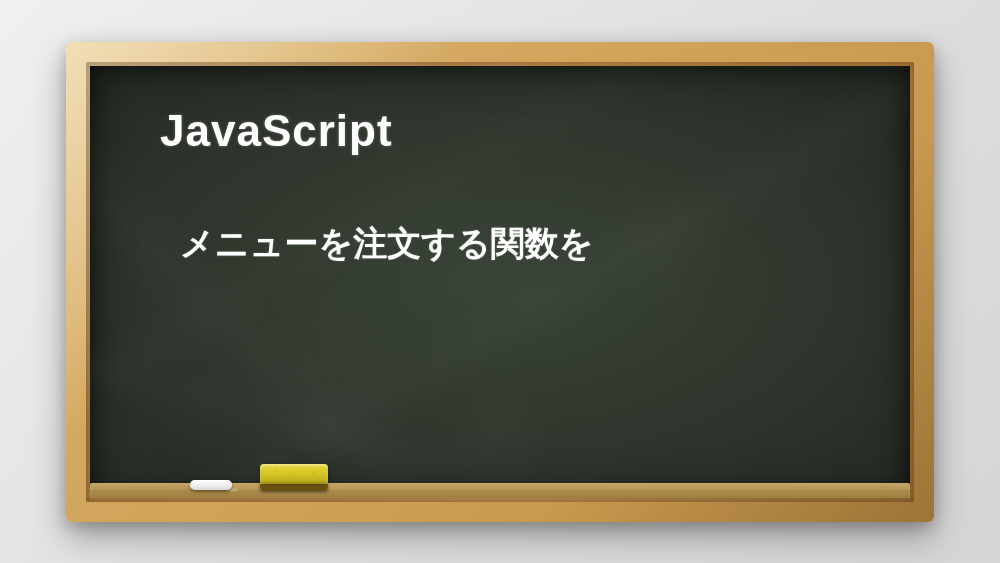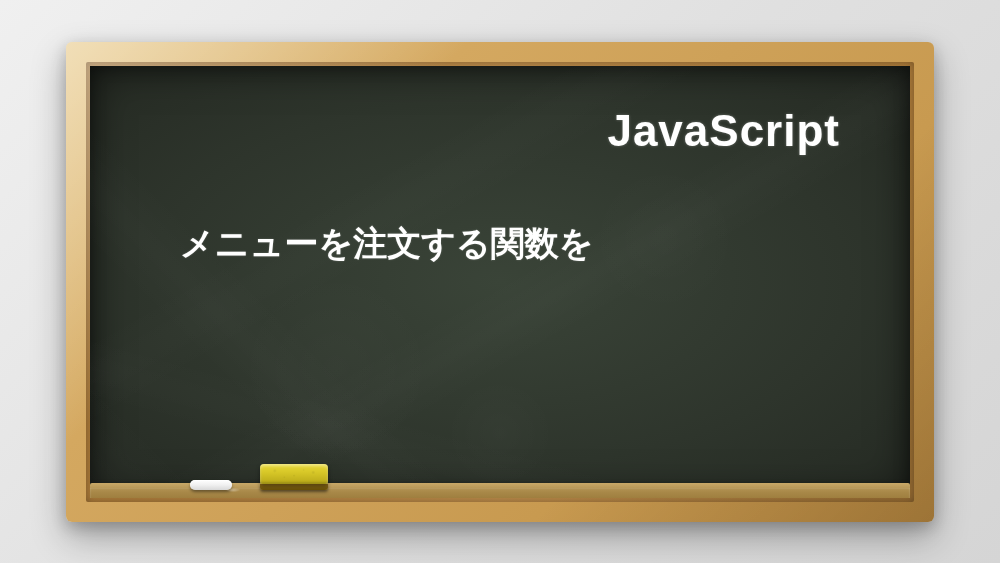--- a/index.html
+++ b/index.html
@@ -70,21 +70,21 @@
         radial-gradient(circle at 50% 85%, rgba(255,255,255,0.02) 0%, transparent 10%);
       pointer-events: none;
     }
     .content {
       position: relative;
       z-index: 2;
       padding: 40px 70px;
       color: #ffffff;
     }
     .title {
-      text-align: right;
+      text-align: left;
       font-size: 44px;
       font-weight: bold;
       margin-bottom: 60px;
       text-shadow: 0 0 3px rgba(255,255,255,0.3);
       letter-spacing: 1px;
     }
     .subtitle {
       font-size: 34px;
       font-weight: bold;
       line-height: 1.6;

